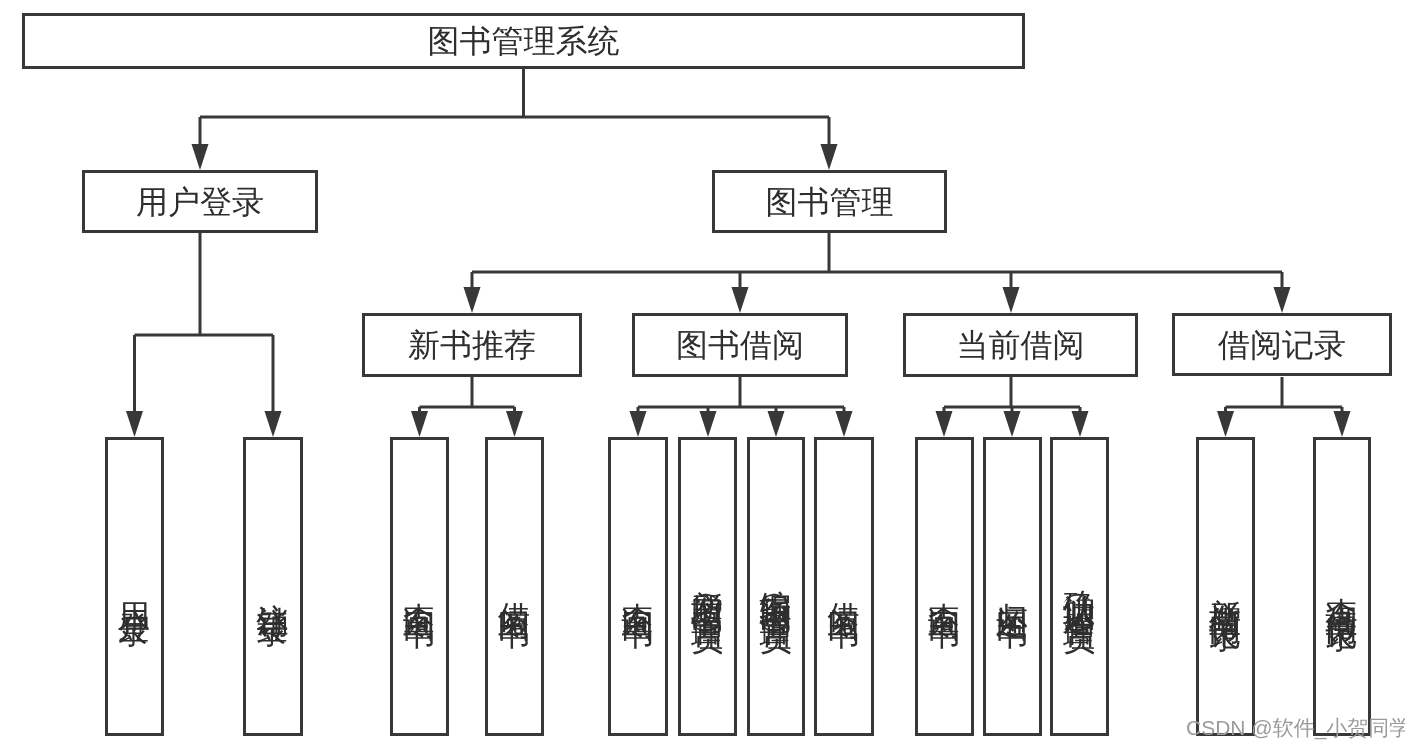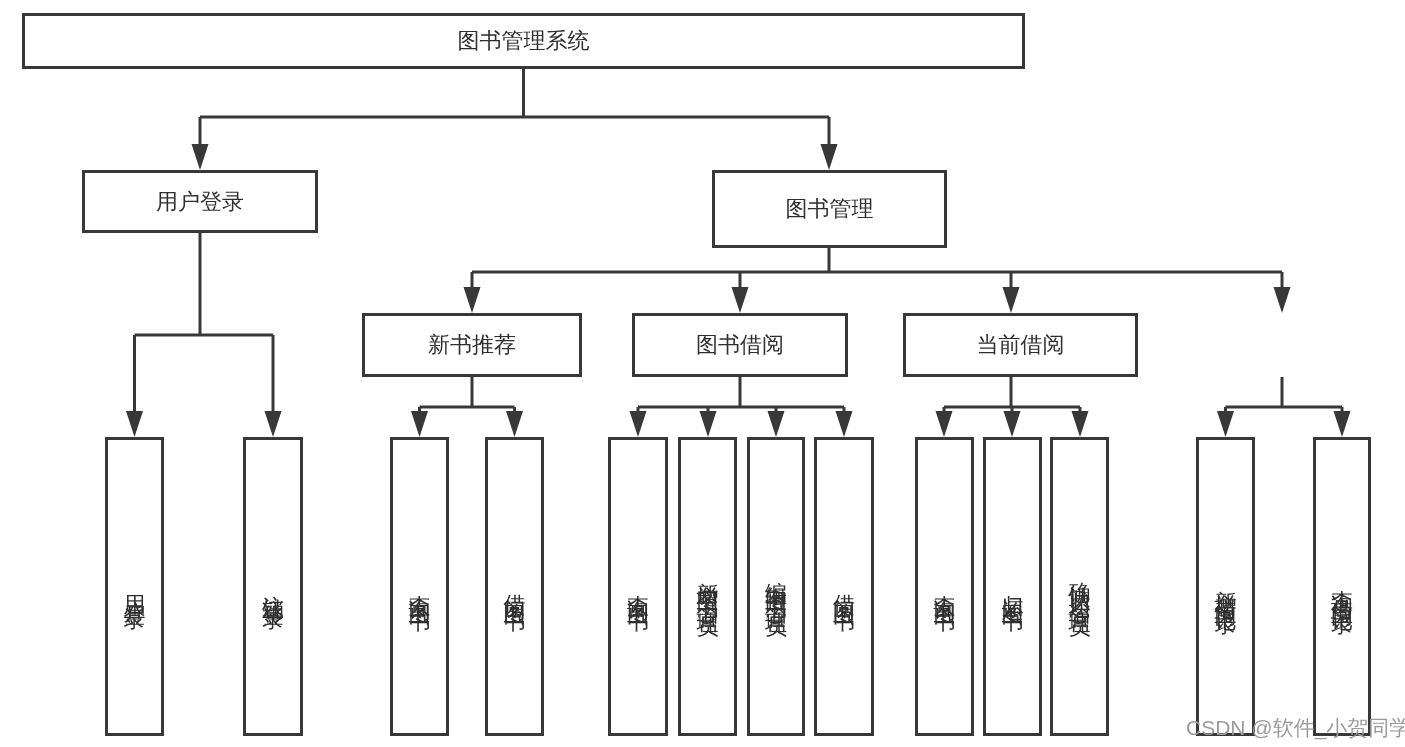--- a/index.html
+++ b/index.html
@@ -8,21 +8,21 @@
   .connectors{position:absolute;left:0;top:0;z-index:1;}
   .node{
     position:absolute;
     background:#ffffff;
     border:3px solid #383838;
     box-sizing:border-box;
     display:flex;
     align-items:center;
     justify-content:center;
     color:#2e2e2e;
-    font-size:22px;
+    font-size:32px;
     line-height:1;
     z-index:2;
     white-space:nowrap;
   }
   .leaf .vtext{
     writing-mode:vertical-rl;
     text-orientation:mixed;
     letter-spacing:5px;
     line-height:1;
   }
@@ -107,32 +107,35 @@
     </g>
   </svg>
 
   <div class="node" style="left:22px;top:13px;width:1003px;height:56px">
     <span>图书管理系统</span>
   </div>
 
   <div class="node" style="left:82px;top:170px;width:236px;height:63px">
     <span>用户登录</span>
   </div>
-  <div class="node" style="left:712px;top:170px;width:235px;height:78px">
+  <div class="node" style="left:712px;top:170px;width:235px;height:63px">
     <span>图书管理</span>
   </div>
 
   <div class="node" style="left:362px;top:313px;width:220px;height:64px">
     <span>新书推荐</span>
   </div>
   <div class="node" style="left:632px;top:313px;width:216px;height:64px">
     <span>图书借阅</span>
   </div>
   <div class="node" style="left:903px;top:313px;width:235px;height:64px">
     <span>当前借阅</span>
+  </div>
+  <div class="node" style="left:1172px;top:313px;width:220px;height:63px">
+    <span>借阅记录</span>
   </div>
 
   <div class="node leaf" style="left:105px;top:437px;width:59px;height:299px">
     <span class="vtext">用户登录</span>
   </div>
   <div class="node leaf" style="left:243px;top:437px;width:60px;height:299px">
     <span class="vtext">注销登录</span>
   </div>
 
   <div class="node leaf" style="left:390px;top:437px;width:59px;height:299px">

